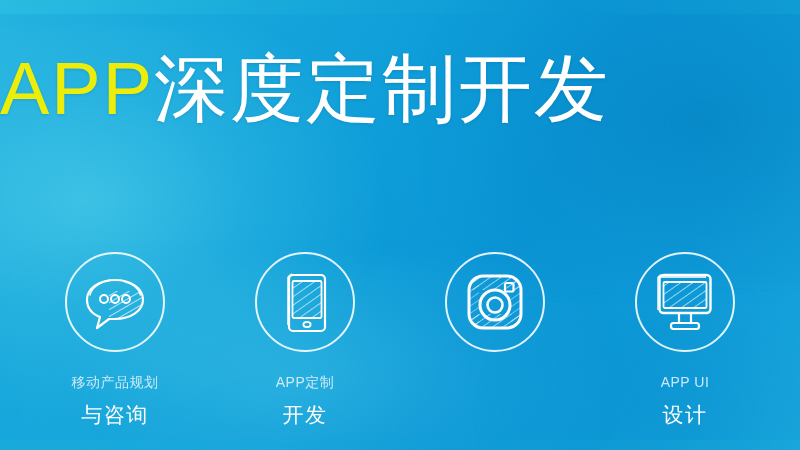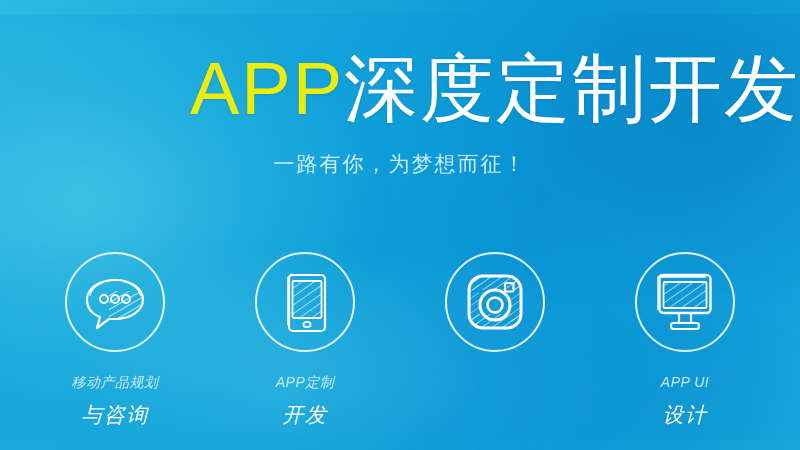--- a/index.html
+++ b/index.html
@@ -93,21 +93,21 @@
                 rgba(16,160,212,0.22) 60%,
                 rgba(24,172,218,0.30) 100%);
   }
 
   
   .headline {
     position: absolute;
     top: 52px;
     left: 0;
     width: 100%;
-    text-align: right;
+    text-align: left;
     font-size: 74px;
     line-height: 1.0;
     font-weight: 300;
     letter-spacing: 1px;
     white-space: nowrap;
     text-shadow: 0 1px 3px rgba(0, 70, 110, 0.18);
   }
   .headline .latin {
     color: #ecee0a;
     letter-spacing: 2px;
@@ -139,21 +139,20 @@
     display: flex;
     justify-content: space-between;
     padding: 0 24px;
     box-sizing: border-box;
   }
   .feature {
     width: 182px;
     display: flex;
     flex-direction: column;
     align-items: center;
-    font-style: italic;
   }
   .icon-circle {
     width: 100px;
     height: 100px;
     border: 2px solid rgba(255,255,255,0.88);
     border-radius: 50%;
     display: flex;
     align-items: center;
     justify-content: center;
     box-sizing: border-box;
@@ -191,21 +190,20 @@
   <div class="bg-glow-bottom"></div>
   <div class="bg-dark-right"></div>
   <div class="bg-dark-corner"></div>
   <div class="bg-top-strip"></div>
   <div class="bg-bottom-strip"></div>
 
   <div class="headline">
     <span class="latin">APP</span><span class="cjk">深度定制开发</span>
   </div>
 
-  <div class="subtitle">一路有你，为梦想而征！</div>
 
   <div class="features">
 
     <div class="feature">
       <div class="icon-circle">
         <svg width="72" height="62" viewBox="0 0 72 62" fill="none">
           <defs>
             <pattern id="hatchA" width="6" height="6" patternUnits="userSpaceOnUse" patternTransform="rotate(60)">
               <line x1="0" y1="0" x2="0" y2="6" stroke="#ffffff" stroke-width="1.6"></line>
             </pattern>

